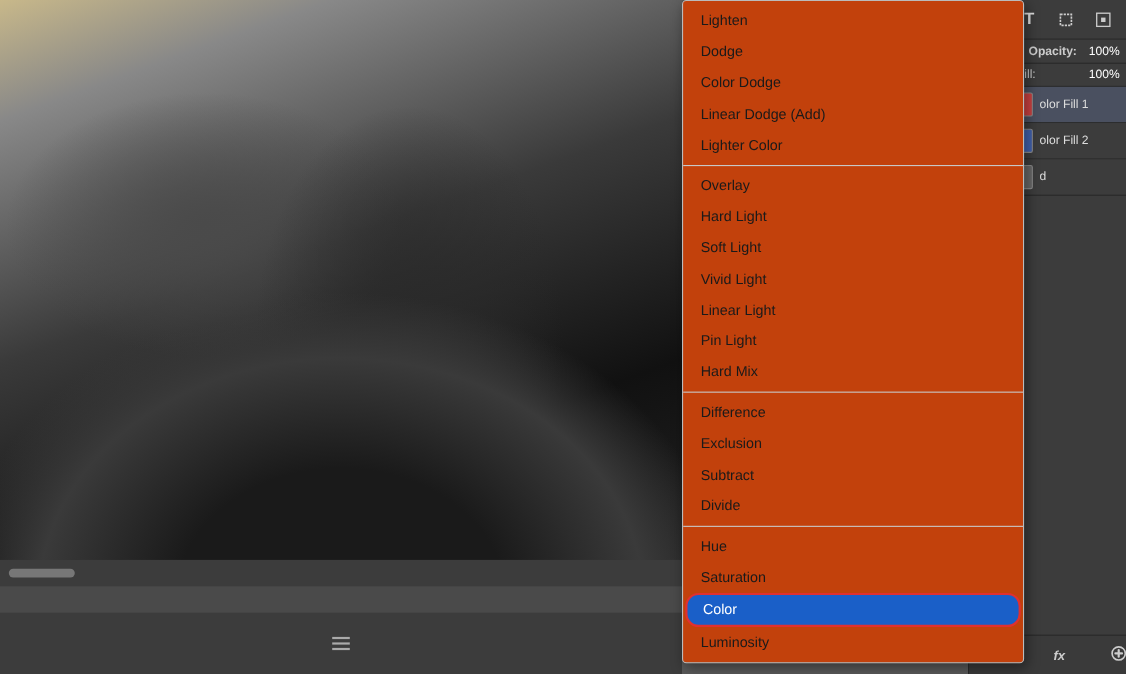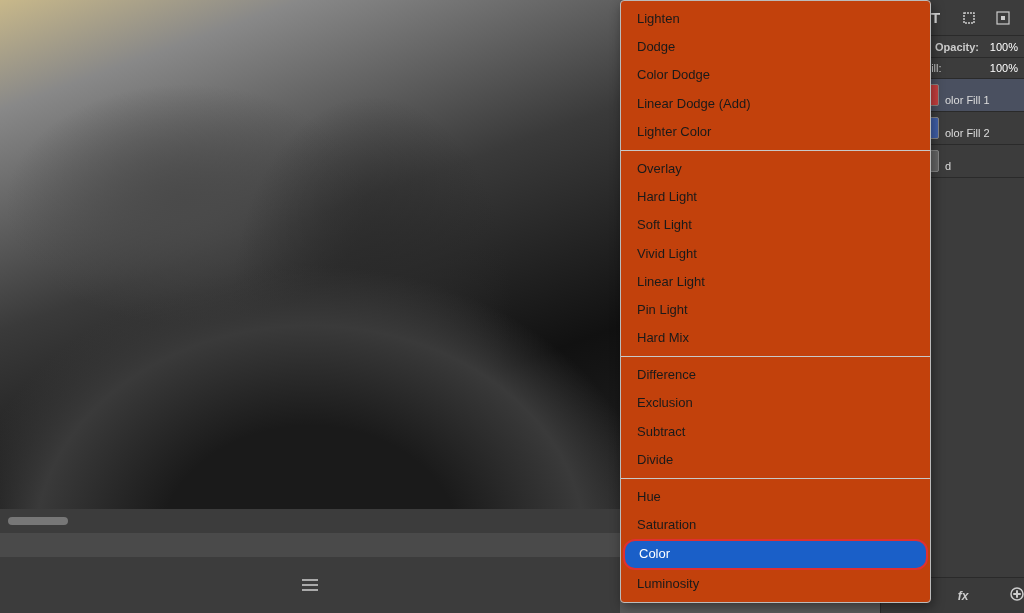--- a/index.html
+++ b/index.html
@@ -213,21 +213,21 @@
 
     .fill-value {
       color: #fff;
       font-size: 11px;
       min-width: 35px;
       text-align: right;
     }
 
     .layer-item {
       display: flex;
-      align-items: flex-end;
+      align-items: center;
       padding: 5px 12px;
       border-bottom: 1px solid #2a2a2a;
       gap: 6px;
       cursor: pointer;
       background: #3c3c3c;
       margin-left: 24px;
     }
     .layer-item.active { background: #4a5060; }
 
     .layer-thumb {

